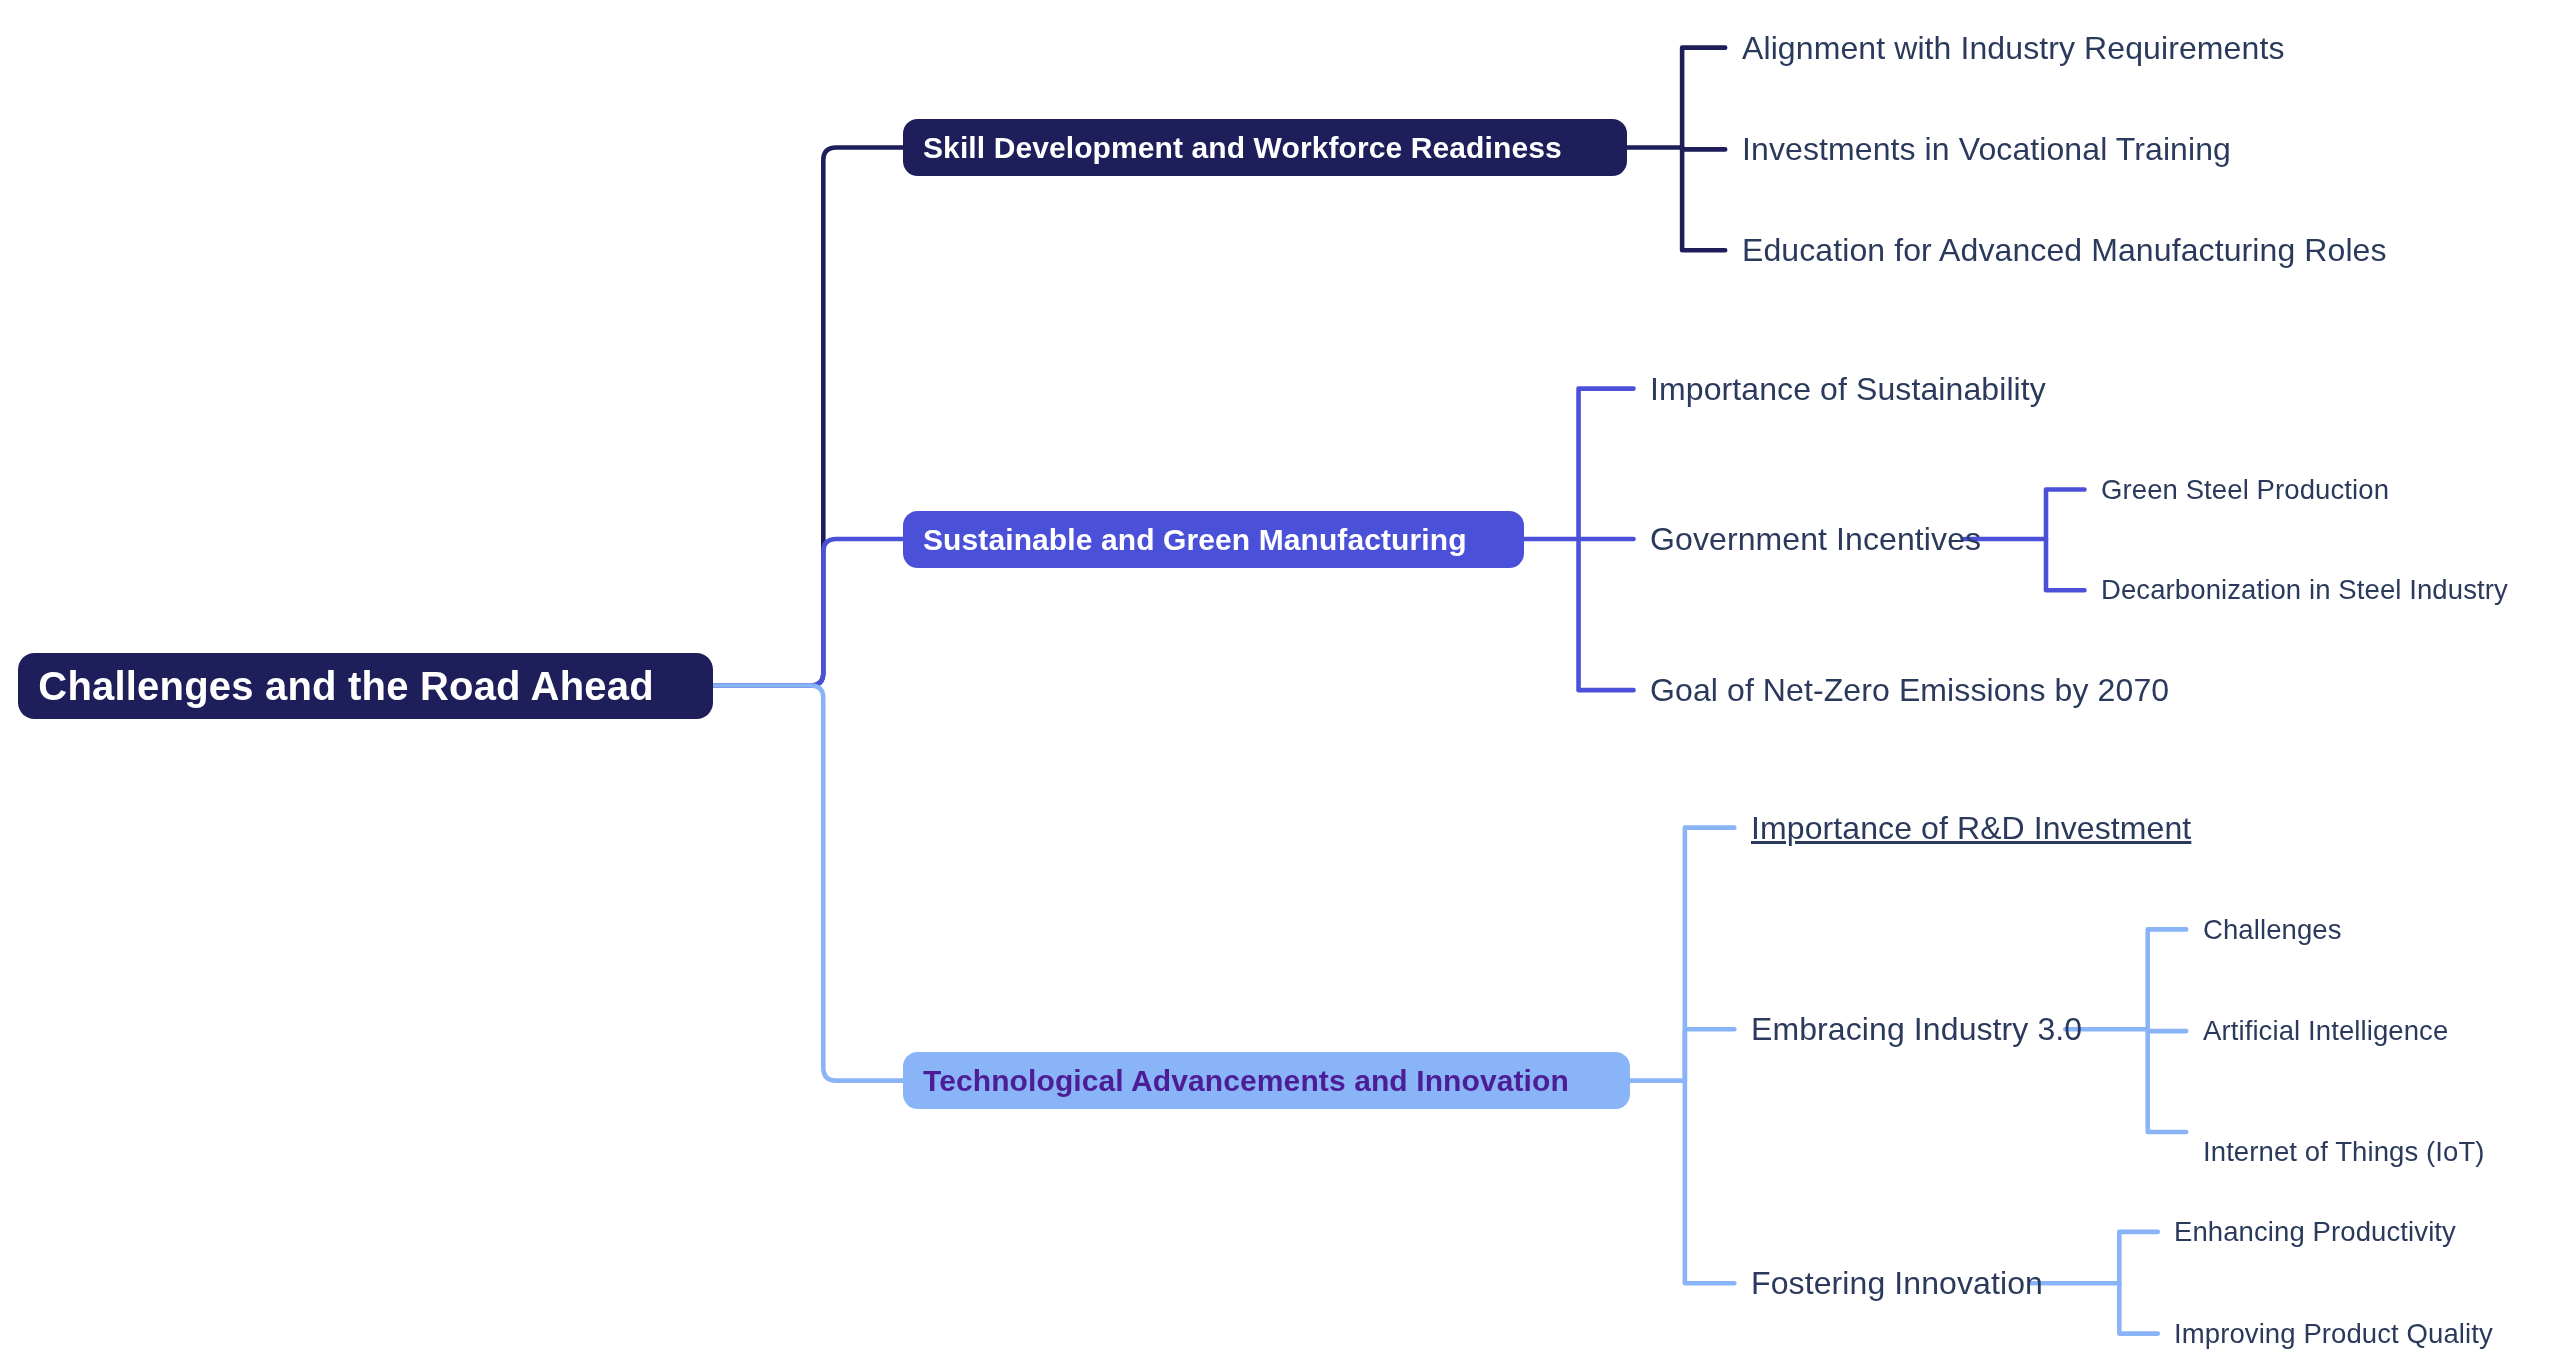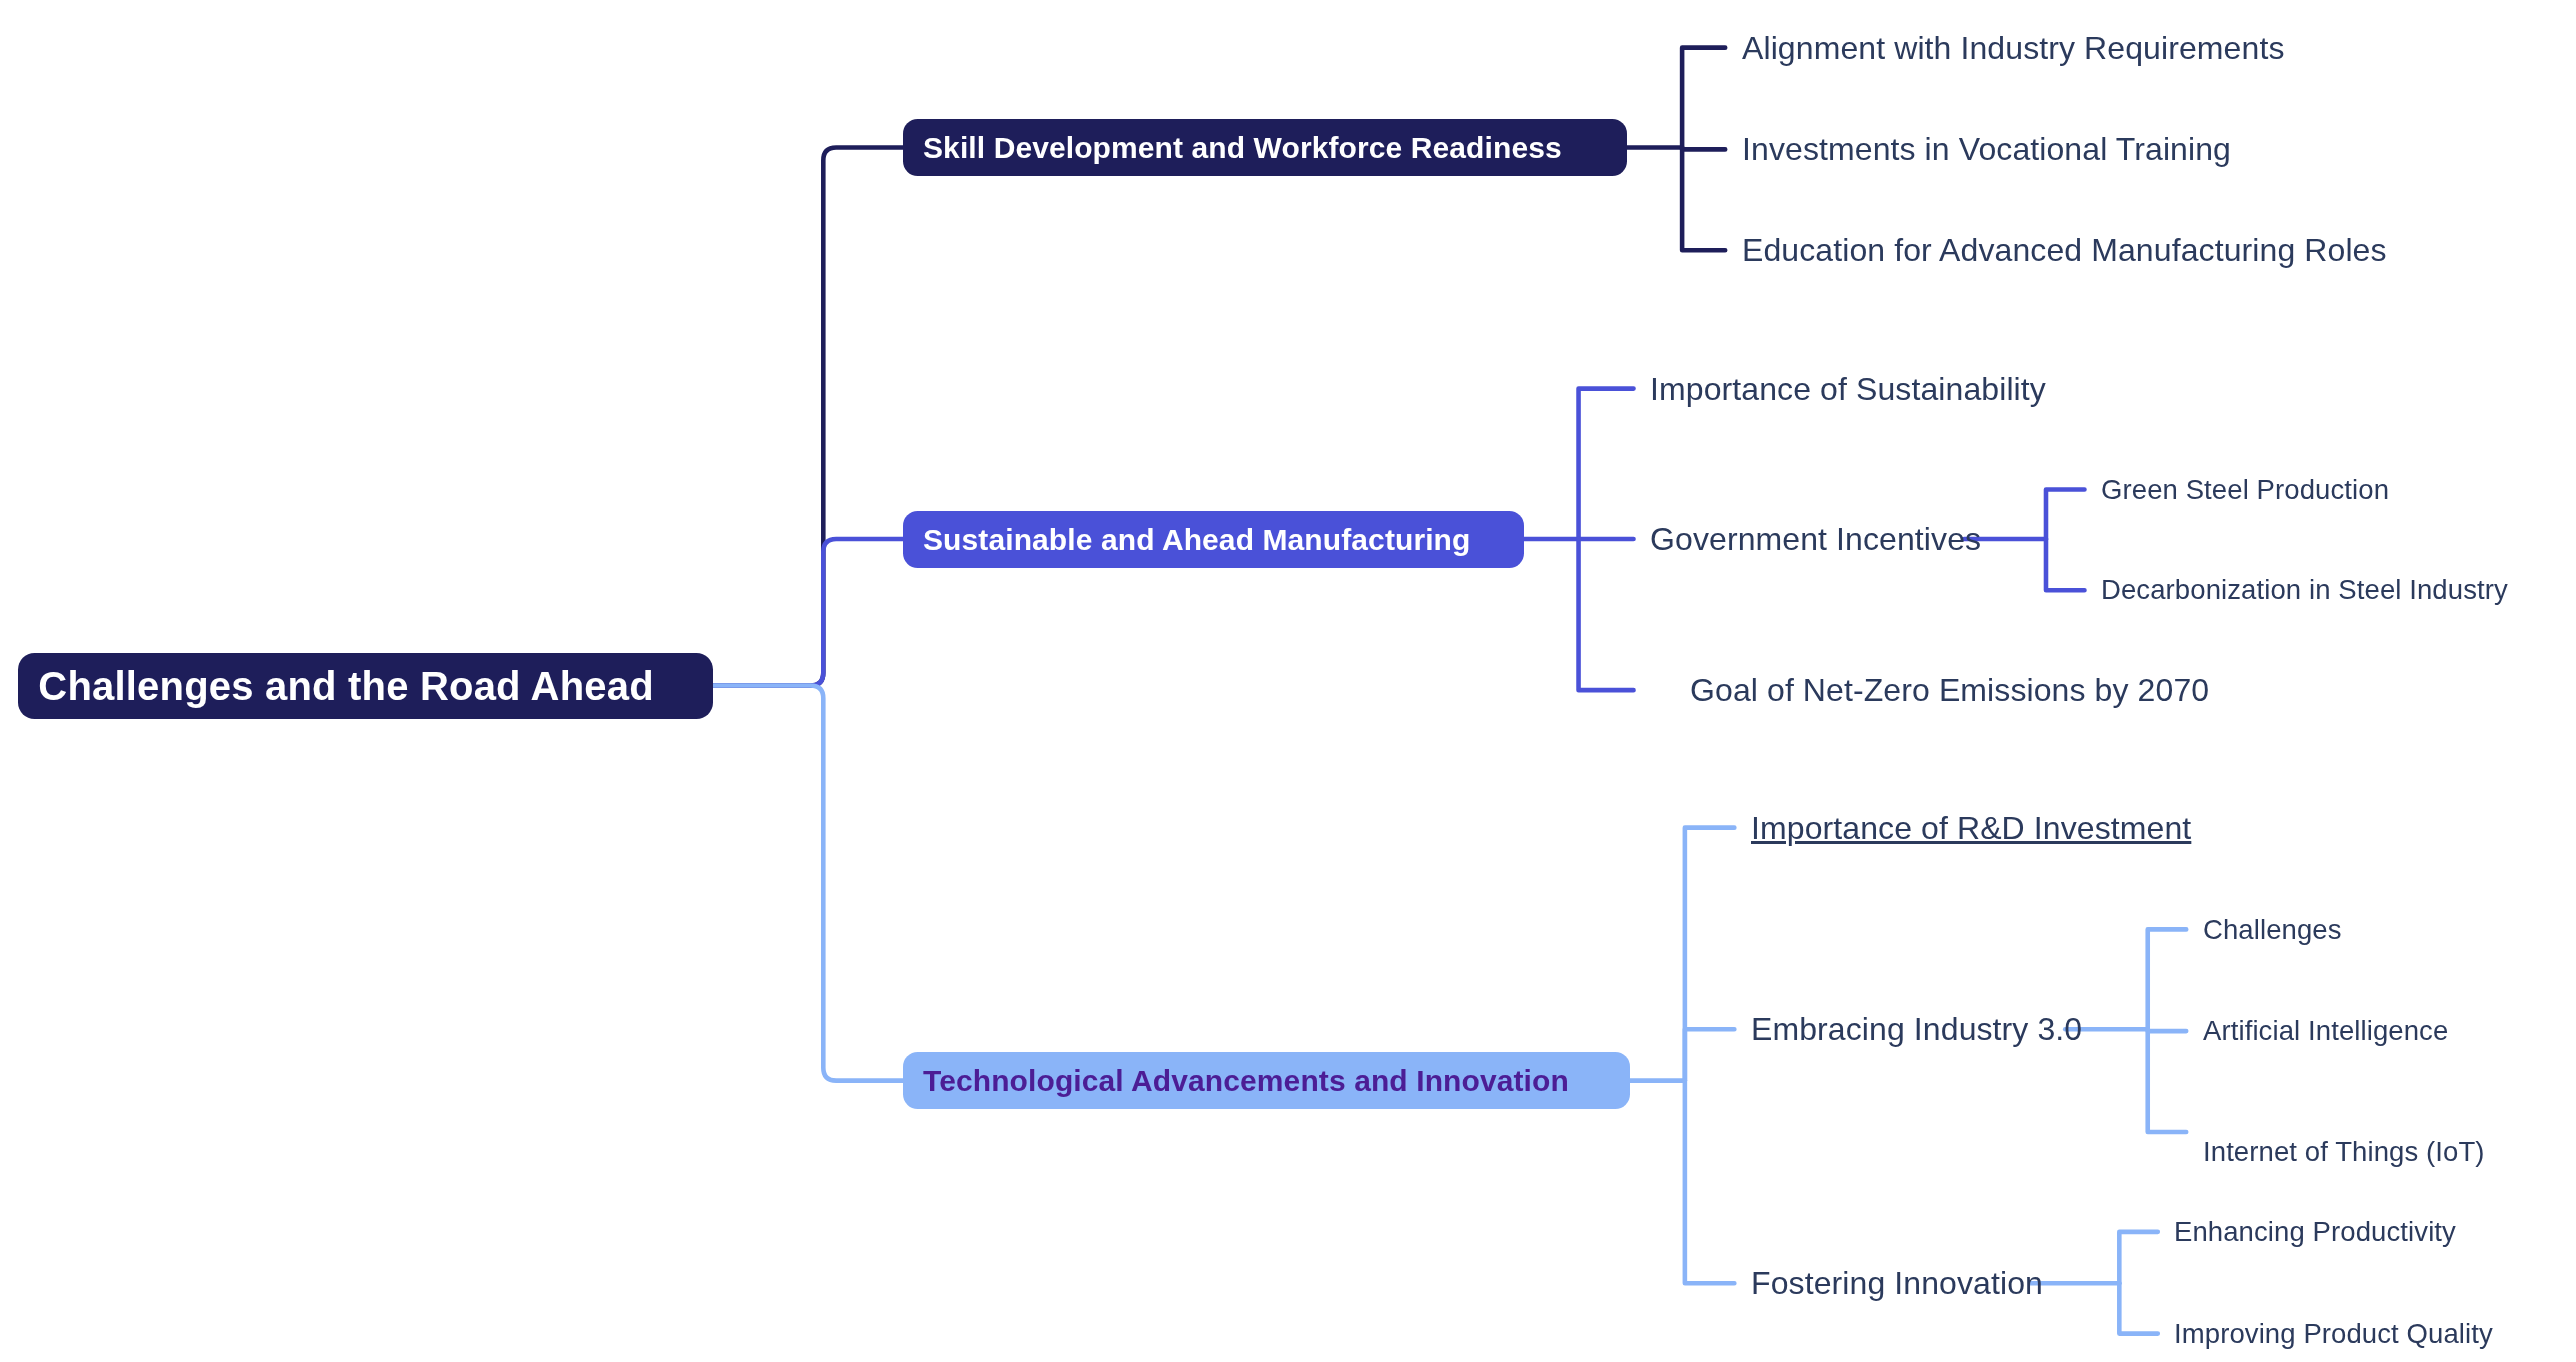--- a/index.html
+++ b/index.html
@@ -102,35 +102,35 @@
     <span>Alignment with Industry Requirements</span>
   </div>
   <div class="node plain" id="sub-0-1" style="left: 1742px; top: 127px; height: 44px;">
     <span>Investments in Vocational Training</span>
   </div>
   <div class="node plain" id="sub-0-2" style="left: 1742px; top: 228px; height: 44px;">
     <span>Education for Advanced Manufacturing Roles</span>
   </div>
 
   <div class="node boxed topic" id="topic-1" style="left: 903px; top: 511px; width: 621px; height: 57px; background: rgb(74, 81, 216); color: rgb(255, 255, 255);">
-    <span>Sustainable and Ahead Manufacturing</span>
+    <span>Sustainable and Green Manufacturing</span>
   </div>
   <div class="node plain" id="sub-1-0" style="left: 1650px; top: 367px; height: 44px;">
     <span>Importance of Sustainability</span>
   </div>
   <div class="node plain" id="sub-1-1" style="left: 1650px; top: 517px; height: 44px;">
     <span>Government Incentives</span>
   </div>
   <div class="node plain small" id="leaf-1-1-0" style="left: 2101px; top: 468px; height: 44px;">
     <span>Green Steel Production</span>
   </div>
   <div class="node plain small" id="leaf-1-1-1" style="left: 2101px; top: 568px; height: 44px;">
     <span>Decarbonization in Steel Industry</span>
   </div>
-  <div class="node plain" id="sub-1-2" style="left: 1650px; top: 668px; height: 44px; margin-left: 40px;">
+  <div class="node plain" id="sub-1-2" style="left: 1650px; top: 668px; height: 44px;">
     <span>Goal of Net-Zero Emissions by 2070</span>
   </div>
 
   <div class="node boxed topic" id="topic-2" style="left: 903px; top: 1052px; width: 727px; height: 57px; background: rgb(138, 180, 248); color: #4c1d95;">
     <span>Technological Advancements and Innovation</span>
   </div>
   <div class="node plain" id="sub-2-0" style="left: 1751px; top: 806px; height: 44px; text-decoration: underline;">
     <span>Importance of R&amp;D Investment</span>
   </div>
   <div class="node plain" id="sub-2-1" style="left: 1751px; top: 1007px; height: 44px;">

